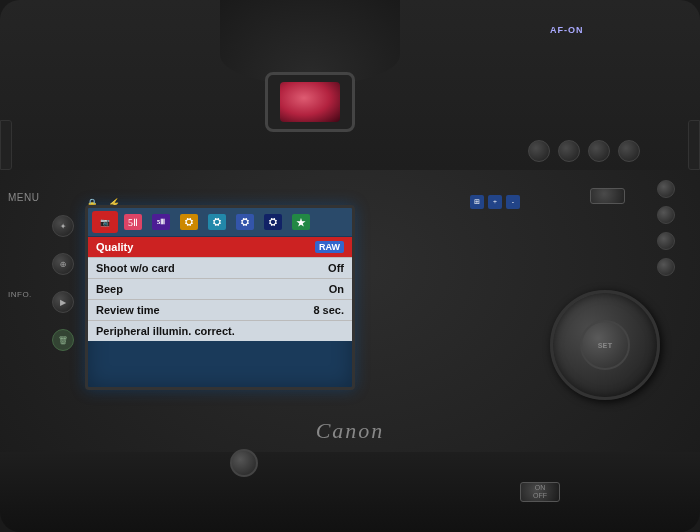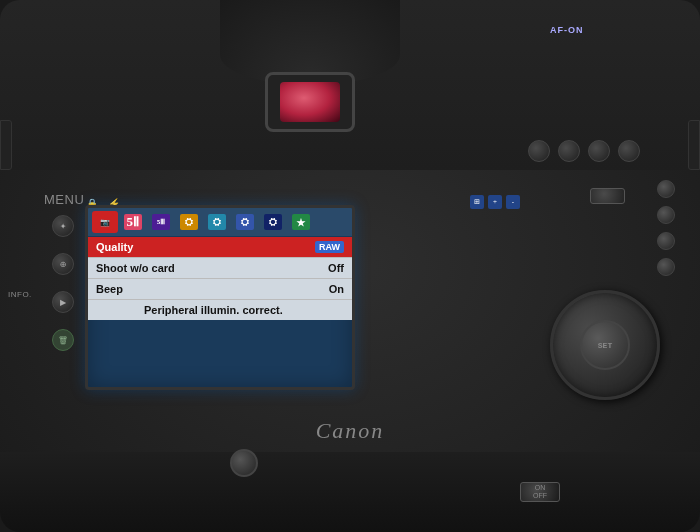--- a/index.html
+++ b/index.html
@@ -182,24 +182,23 @@
       align-items: center;
       justify-content: center;
     }
 
     
     .menu-label {
       position: absolute;
       top: 192px;
       left: 8px;
       color: #888;
-      font-size: 13px;
+      font-size: 10px;
       font-family: Arial, sans-serif;
       letter-spacing: 0.5px;
-      margin-left: 36px;
     }
     .info-label {
       position: absolute;
       top: 290px;
       left: 8px;
       color: #888;
       font-size: 8px;
       font-family: Arial, sans-serif;
       letter-spacing: 0.5px;
     }
@@ -493,21 +492,21 @@
     <div class="small-icon">-</div>
   </div>
 
   <div class="lcd-screen">
 
     <div class="menu-tabs">
       <div class="menu-tab active">
         <div class="tab-icon tab-red">📷</div>
       </div>
       <div class="menu-tab">
-        <div class="tab-icon tab-pink" style="font-size:13px;font-weight:bold;color:white;background:#dd4466;">5Ⅱ</div>
+        <div class="tab-icon tab-pink" style="font-size:10px;font-weight:normal;color:white;background:#dd4466;">5Ⅱ</div>
       </div>
       <div class="menu-tab">
         <div class="tab-icon" style="background:#4c1d95;color:white;font-size:7px;font-weight:bold;width:18px;height:16px;border-radius:2px;display:flex;align-items:center;justify-content:center;">5Ⅲ</div>
       </div>
       <div class="menu-tab">
         <div class="tab-icon" style="background:#cc8800;color:white;font-size:10px;font-weight:bold;width:18px;height:16px;border-radius:2px;display:flex;align-items:center;justify-content:center;">⛭</div>
       </div>
       <div class="menu-tab">
         <div class="tab-icon" style="background:#2288aa;color:white;font-size:10px;width:18px;height:16px;border-radius:2px;display:flex;align-items:center;justify-content:center;">⛭</div>
       </div>
@@ -532,22 +531,26 @@
       <div class="menu-row">
         <span class="menu-row-label">Shoot w/o card</span>
         <span class="menu-row-value">Off</span>
       </div>
 
       <div class="menu-row">
         <span class="menu-row-label">Beep</span>
         <span class="menu-row-value">On</span>
       </div>
 
-
-      <div class="menu-row" style="border-bottom:none;margin-left:48px;">
+      <div class="menu-row">
+        <span class="menu-row-label">Review time</span>
+        <span class="menu-row-value">8 sec.</span>
+      </div>
+
+      <div class="menu-row" style="border-bottom:none;">
         <span class="menu-row-label">Peripheral illumin. correct.</span>
       </div>
     </div>
   </div>
 
   <div style="position:absolute; top:215px; left:52px;">
     <div class="left-btn" style="margin-bottom:16px;">
       <span style="font-size:8px;color:#aaa;">✦</span>
     </div>
     <div class="left-btn" style="margin-bottom:16px;">

